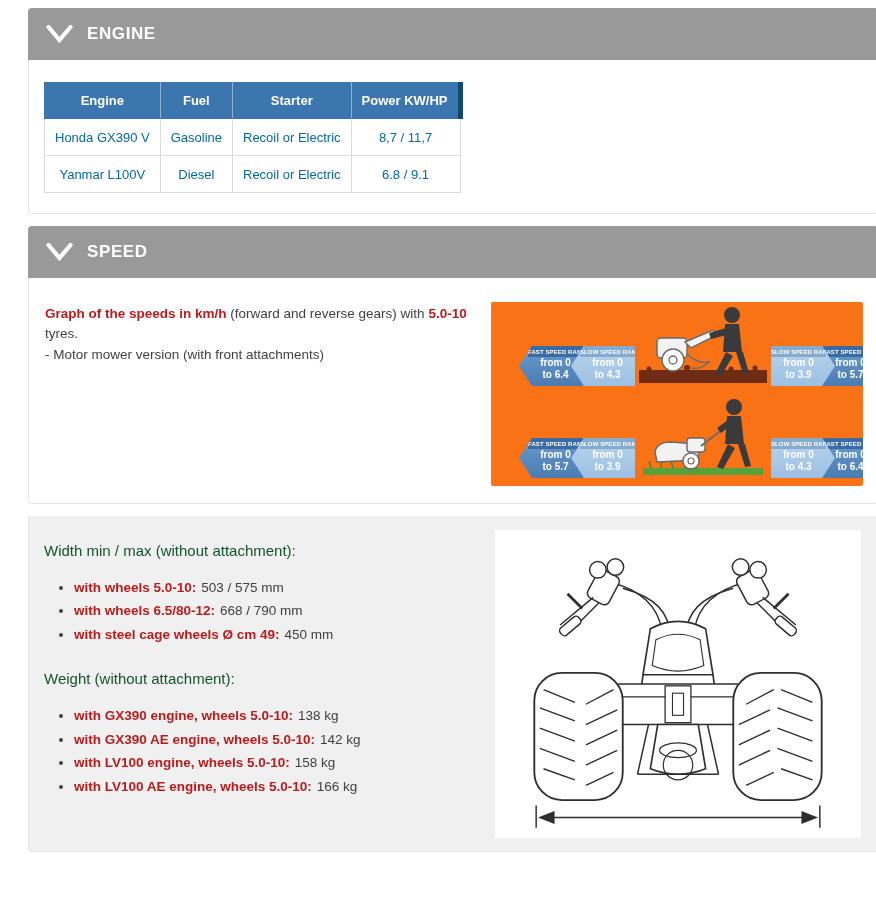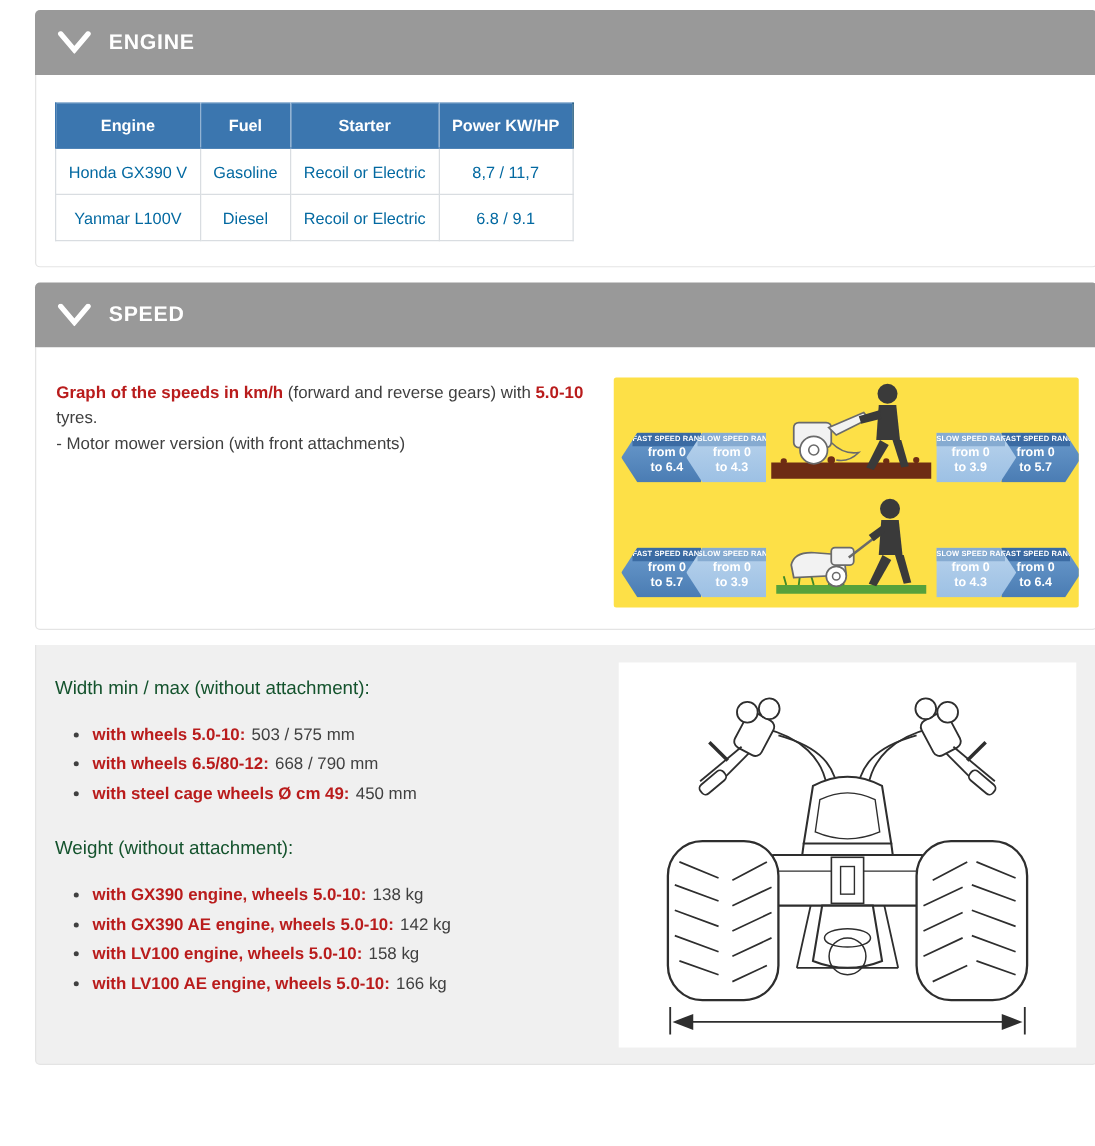--- a/index.html
+++ b/index.html
@@ -19,39 +19,39 @@
   }
 
   
   #engine-body { padding:22px 15px 20px 15px; min-height:150px; }
   table.spec { border-collapse:collapse; font-size:13px; }
   table.spec th {
     background:#3b76af; color:#fff; font-weight:bold; height:36px;
     border:1px solid #3b76af; border-right:1px solid rgba(255,255,255,.45);
     padding:0 10px; text-align:center;
   }
-  table.spec th:last-child { border-right:1px solid #0c4a6e; }
+  table.spec th:last-child { border-right:5px solid #0c4a6e; }
   table.spec td {
     border:1px solid #d9dde1; height:37px; text-align:center; padding:0 10px;
     color:#0369a1; background:#fff;
   }
   table.spec th:nth-child(1), table.spec td:nth-child(1){ min-width:100px; }
   table.spec th:nth-child(2), table.spec td:nth-child(2){ min-width:60px; }
   table.spec th:nth-child(3), table.spec td:nth-child(3){ min-width:104px; }
   table.spec th:nth-child(4), table.spec td:nth-child(4){ min-width:97px; }
 
   
   #speeds-body { height:226px; padding:26px 18px 0 16px; font-size:13.5px; line-height:1.5; }
   #speeds-text { width:452px; }
   #speeds-text p.versions { margin-top:18px; }
   .b { font-weight:bold; color:#b91c1c; }
 
   #speeds-graphic {
     position:absolute; top:24px; right:14px; width:372px; height:184px;
-    background:#fde047; border-radius:2px; overflow:hidden;
+    background:#f97316; border-radius:2px; overflow:hidden;padding-left:22px;
   }
   .sg-row { position:relative; height:92px; }
   .sg-strip { position:absolute; left:6px; right:6px; bottom:8px; display:flex; align-items:flex-end; }
   .arrow-group { display:flex; position:relative; }
   .arrow {
     position:relative; width:64px; height:40px; color:#fff; text-align:center; flex:none;
   }
   .arrow .band { font-size:6px; font-weight:bold; letter-spacing:.1px; height:11px; line-height:12px;
     white-space:nowrap; overflow:hidden; }
   .arrow .rng { font-size:10px; font-weight:bold; line-height:12px; }

